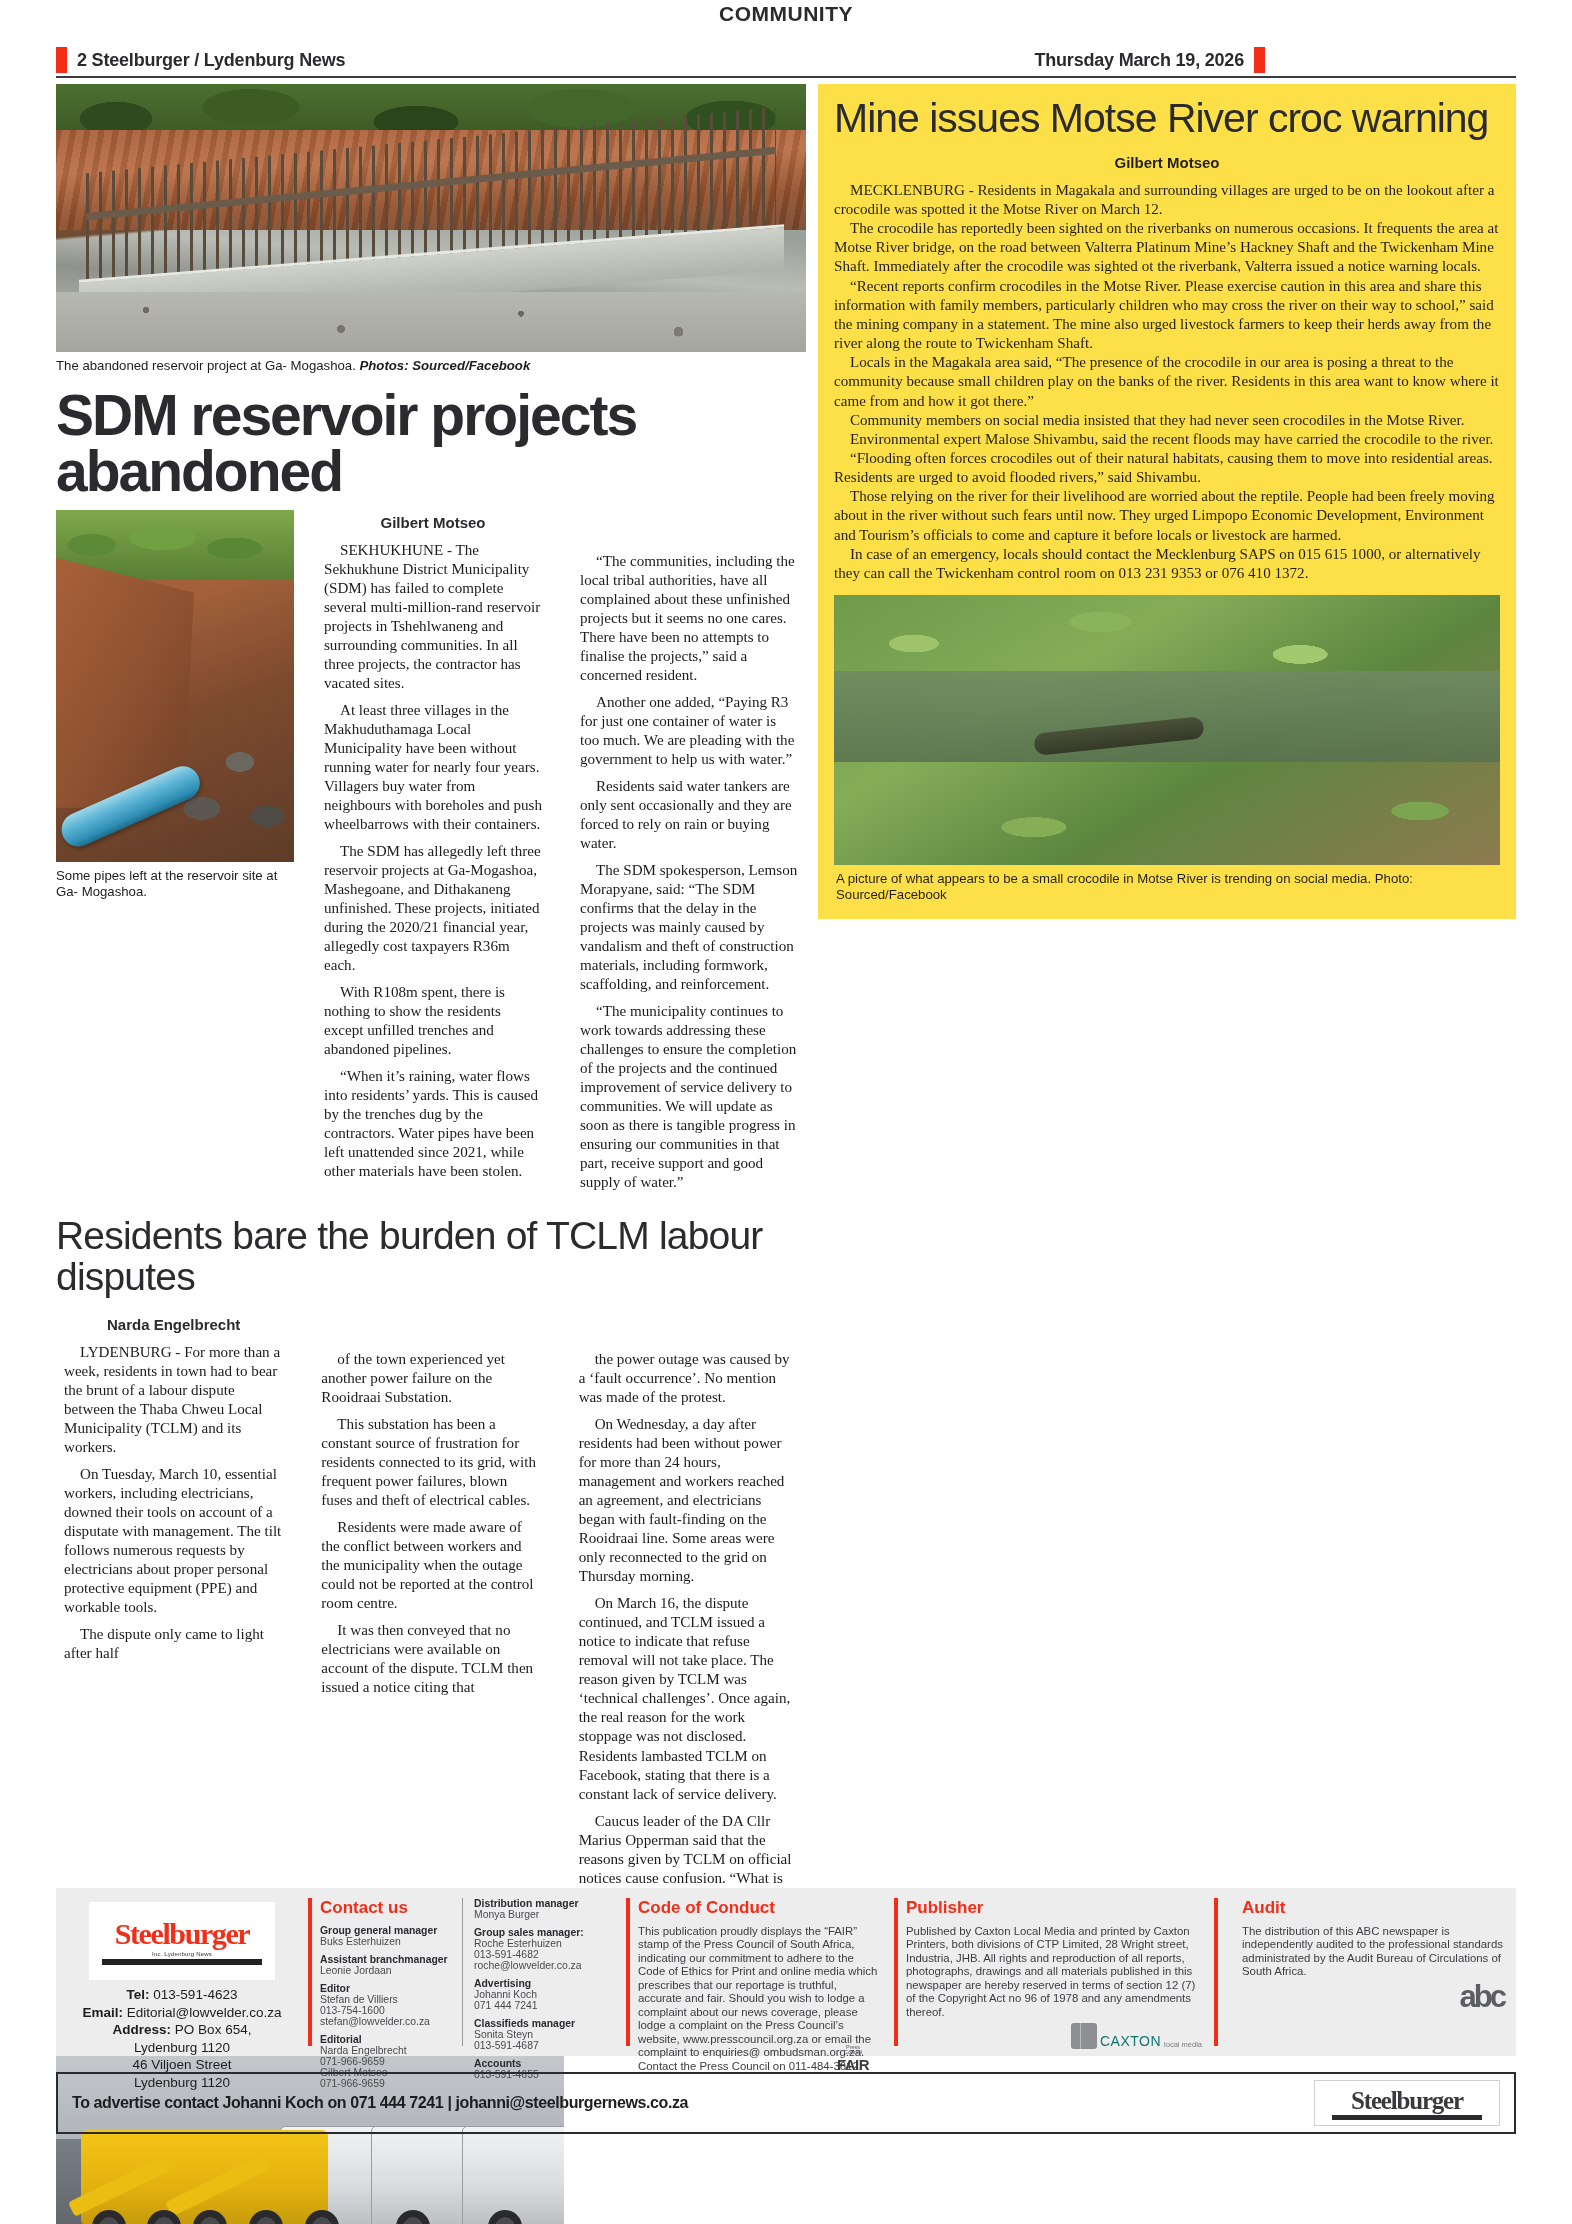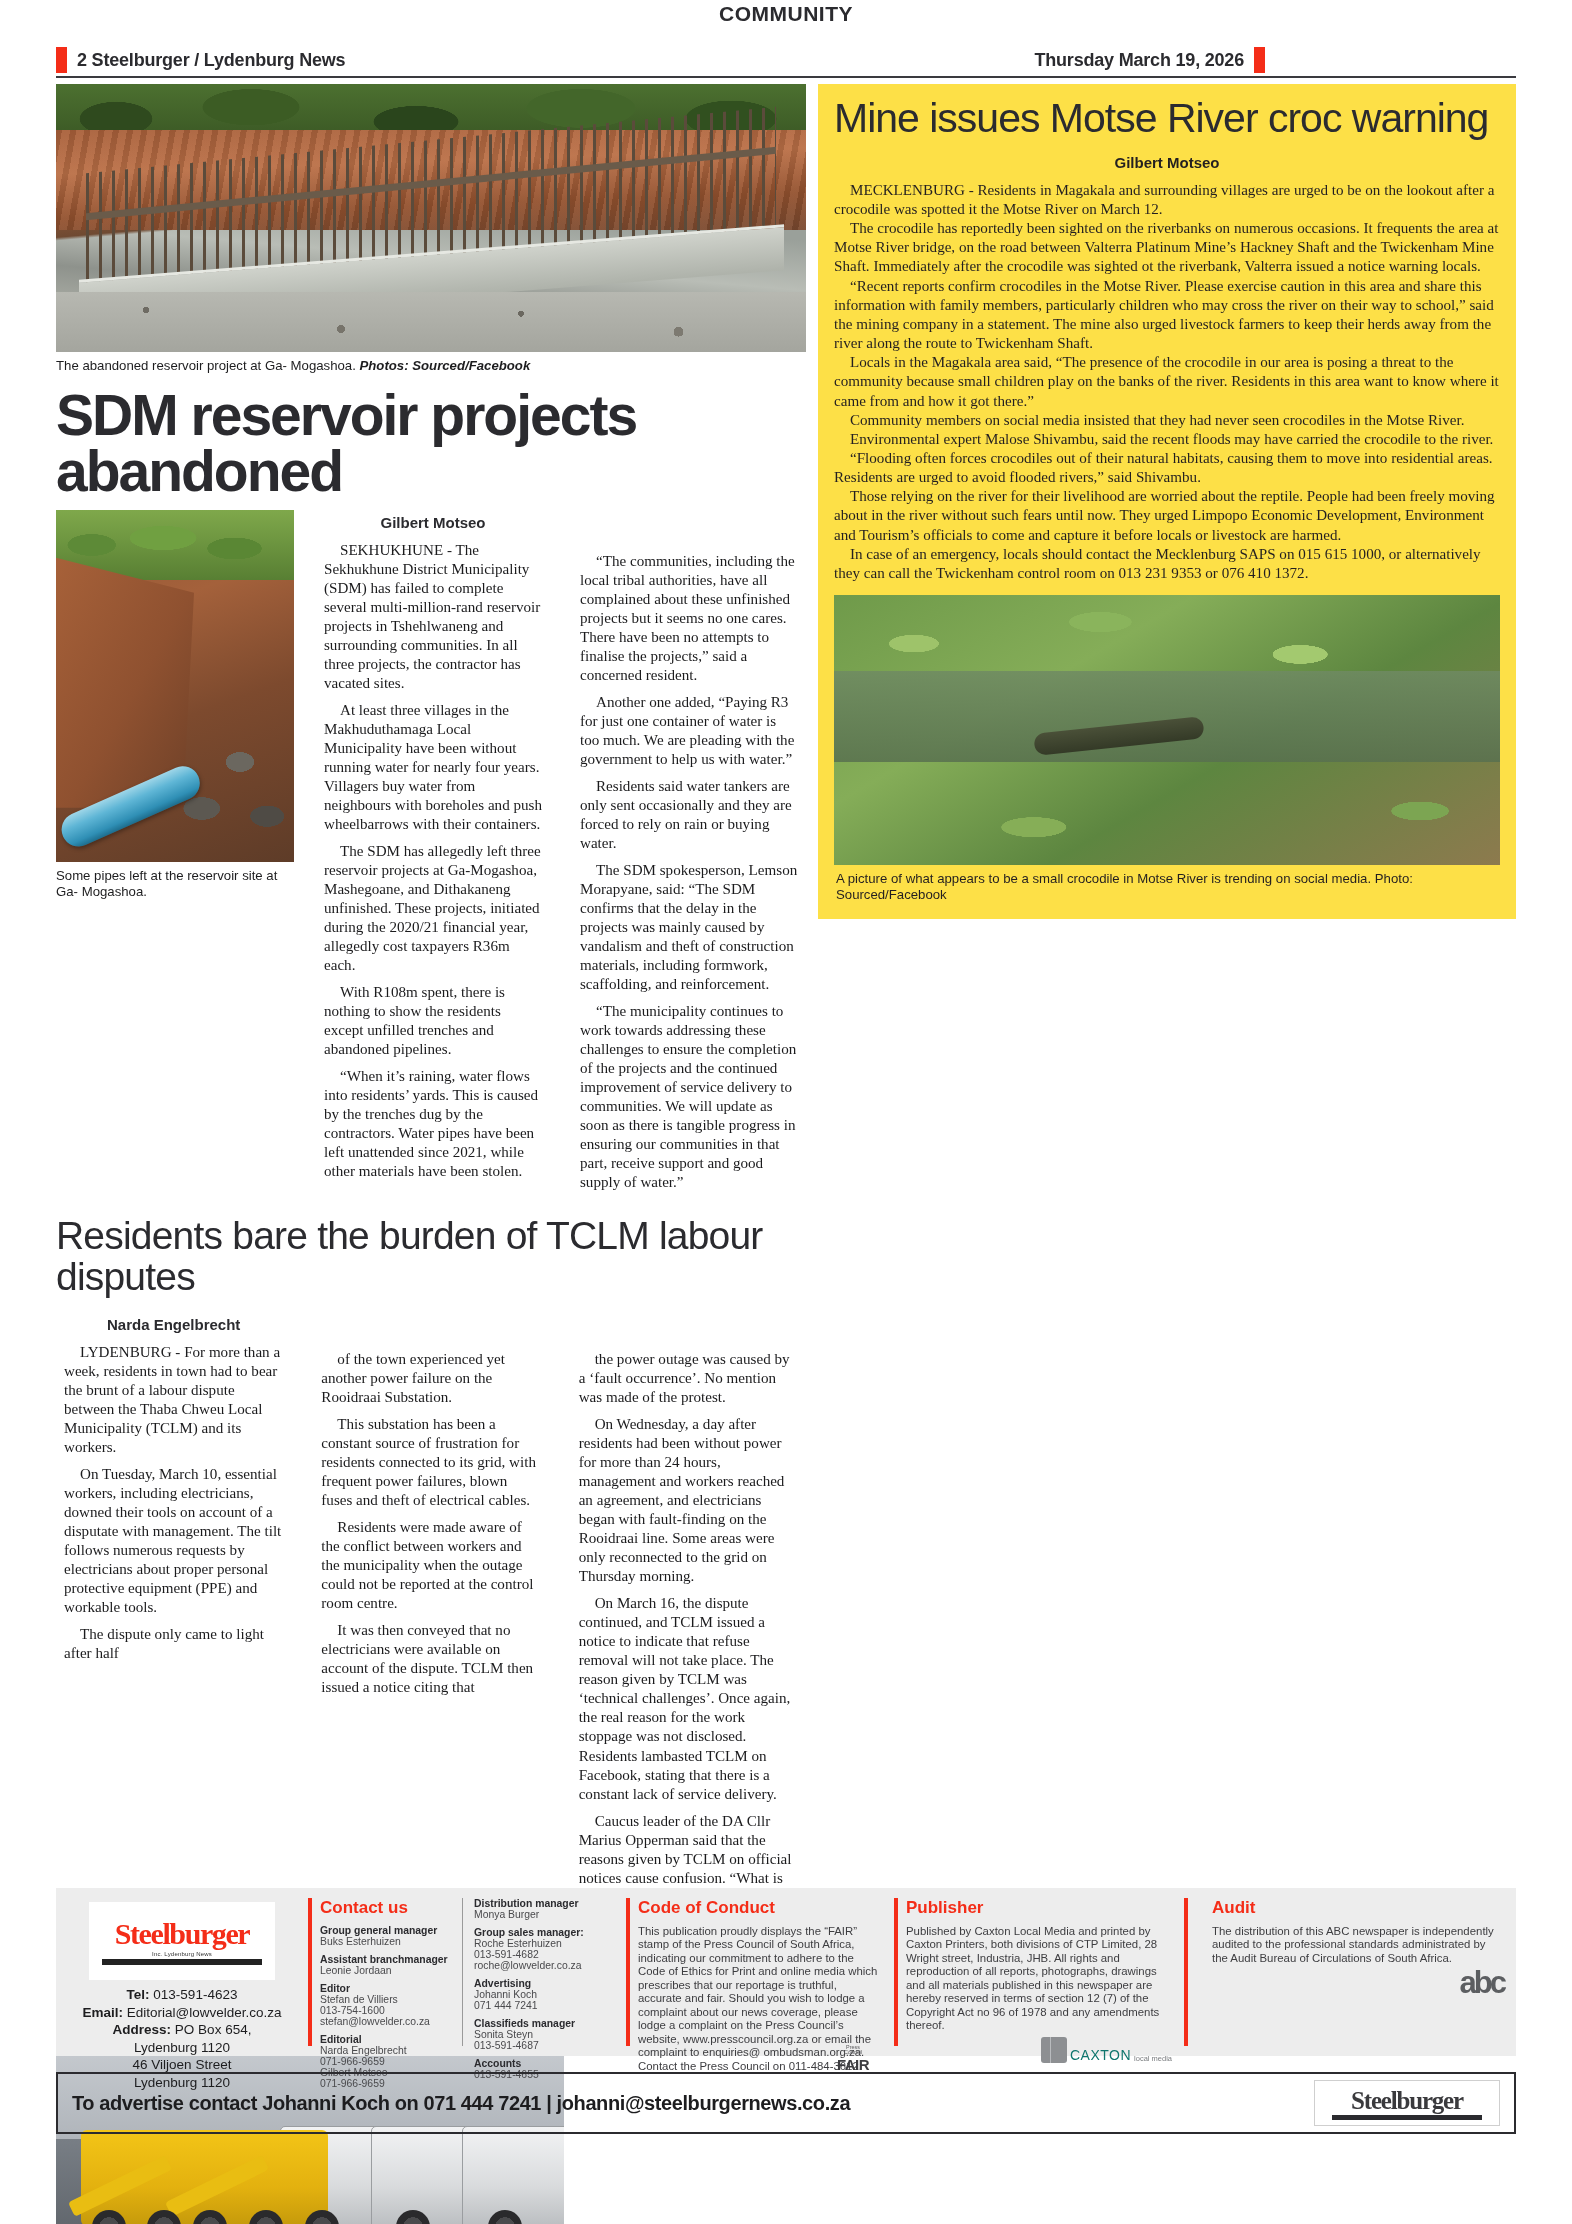--- a/index.html
+++ b/index.html
@@ -243,21 +243,21 @@
   .caxton-sm { font-size:7.5px; color:#7a7c7f; }
 
   .abc-mark { font-size:31px; font-weight:bold; color:#5c5e61; letter-spacing:-3px; }
 
   
   .advert {
     position:absolute; left:56px; top:2072px; width:1460px; height:62px;
     border:2px solid #2b2b2f; display:flex; align-items:center;
     justify-content:space-between; padding: 0 14px;
   }
-  .advert-text { font-size:20px; font-weight:bold; color:#1d1d1f; letter-spacing:-.4px; }
+  .advert-text { font-size:16px; font-weight:bold; color:#1d1d1f; letter-spacing:-.4px; }
   .advert-logo {
     width:186px; height:46px; background:#fff; border:1px solid #cfcfcf;
     display:flex; flex-direction:column; align-items:center; justify-content:center;
   }
   .advert-logo .lw { font-size:25px; font-weight:bold; color:#3a3a3d;
       letter-spacing:-1.2px; font-family:"Liberation Serif", serif; }
   .advert-logo .lb { width:150px; height:5px; background:#2b2b2f; }
 </style>
 </head>
 <body>
@@ -479,21 +479,21 @@
       <div class="f-text">This publication proudly displays the “FAIR” stamp of the Press Council of South Africa, indicating our commitment to adhere to the Code of Ethics for Print and online media which prescribes that our reportage is truthful, accurate and fair. Should you wish to lodge a complaint about our news coverage, please lodge a complaint on the Press Council’s website, www.presscouncil.org.za or email the complaint to enquiries@ ombudsman.org.za. Contact the Press Council on 011-484-3612.</div>
       <div style="display:flex; justify-content:flex-end; margin-top:-40px;">
         <div class="fair-badge">
           <div class="fair-sm"><span>Press</span><br>
             <span>Council</span></div>
           <div class="fair-txt">FAIR</div>
         </div>
       </div>
     </div>
 
-    <div class="f-seg" style="width:290px;">
+    <div class="f-seg" style="width:320px;">
       <div class="f-bar"></div>
       <div class="f-title">Publisher</div>
       <div class="f-text">Published by Caxton Local Media and printed by Caxton Printers, both divisions of CTP Limited, 28 Wright street, Industria, JHB. All rights and reproduction of all reports, photographs, drawings and all materials published in this newspaper are hereby reserved in terms of section 12 (7) of the Copyright Act no 96 of 1978 and any amendments thereof.</div>
       <div class="caxton" style="justify-content:flex-end;">
         <span class="caxton-mark"></span>
         <span class="caxton-word">CAXTON</span>
         <span class="caxton-sm">local media</span>
       </div>
     </div>
 

